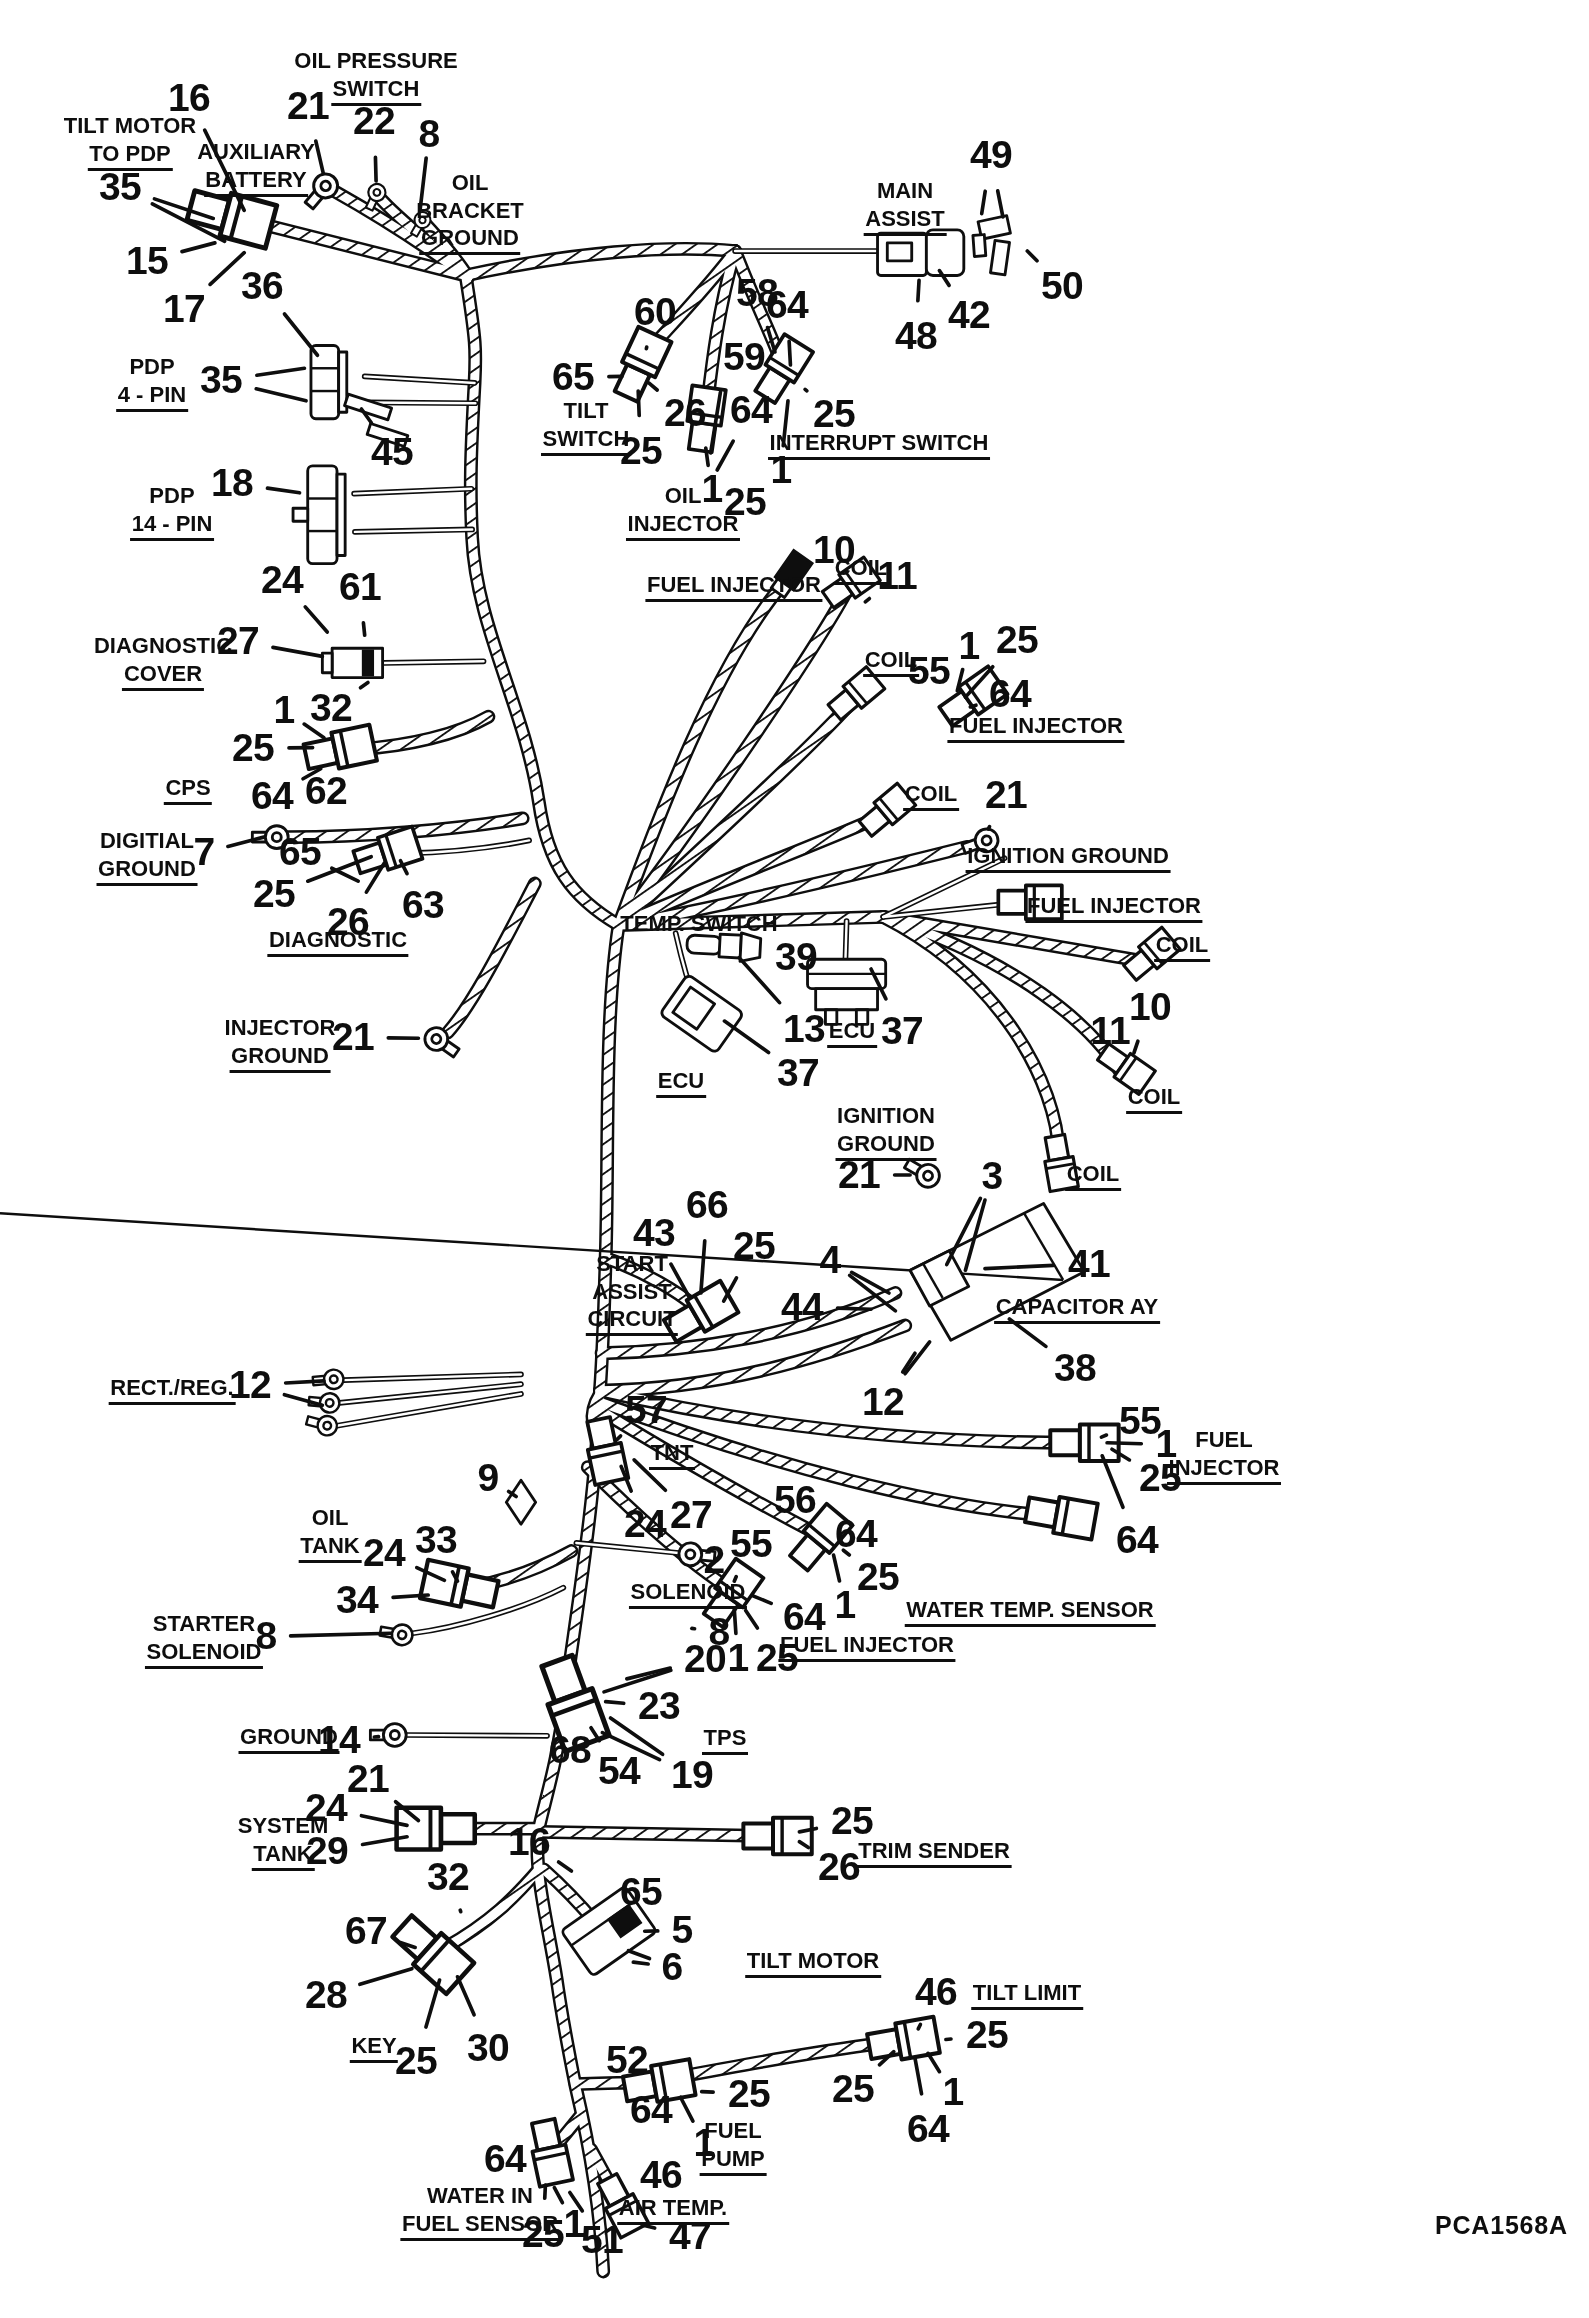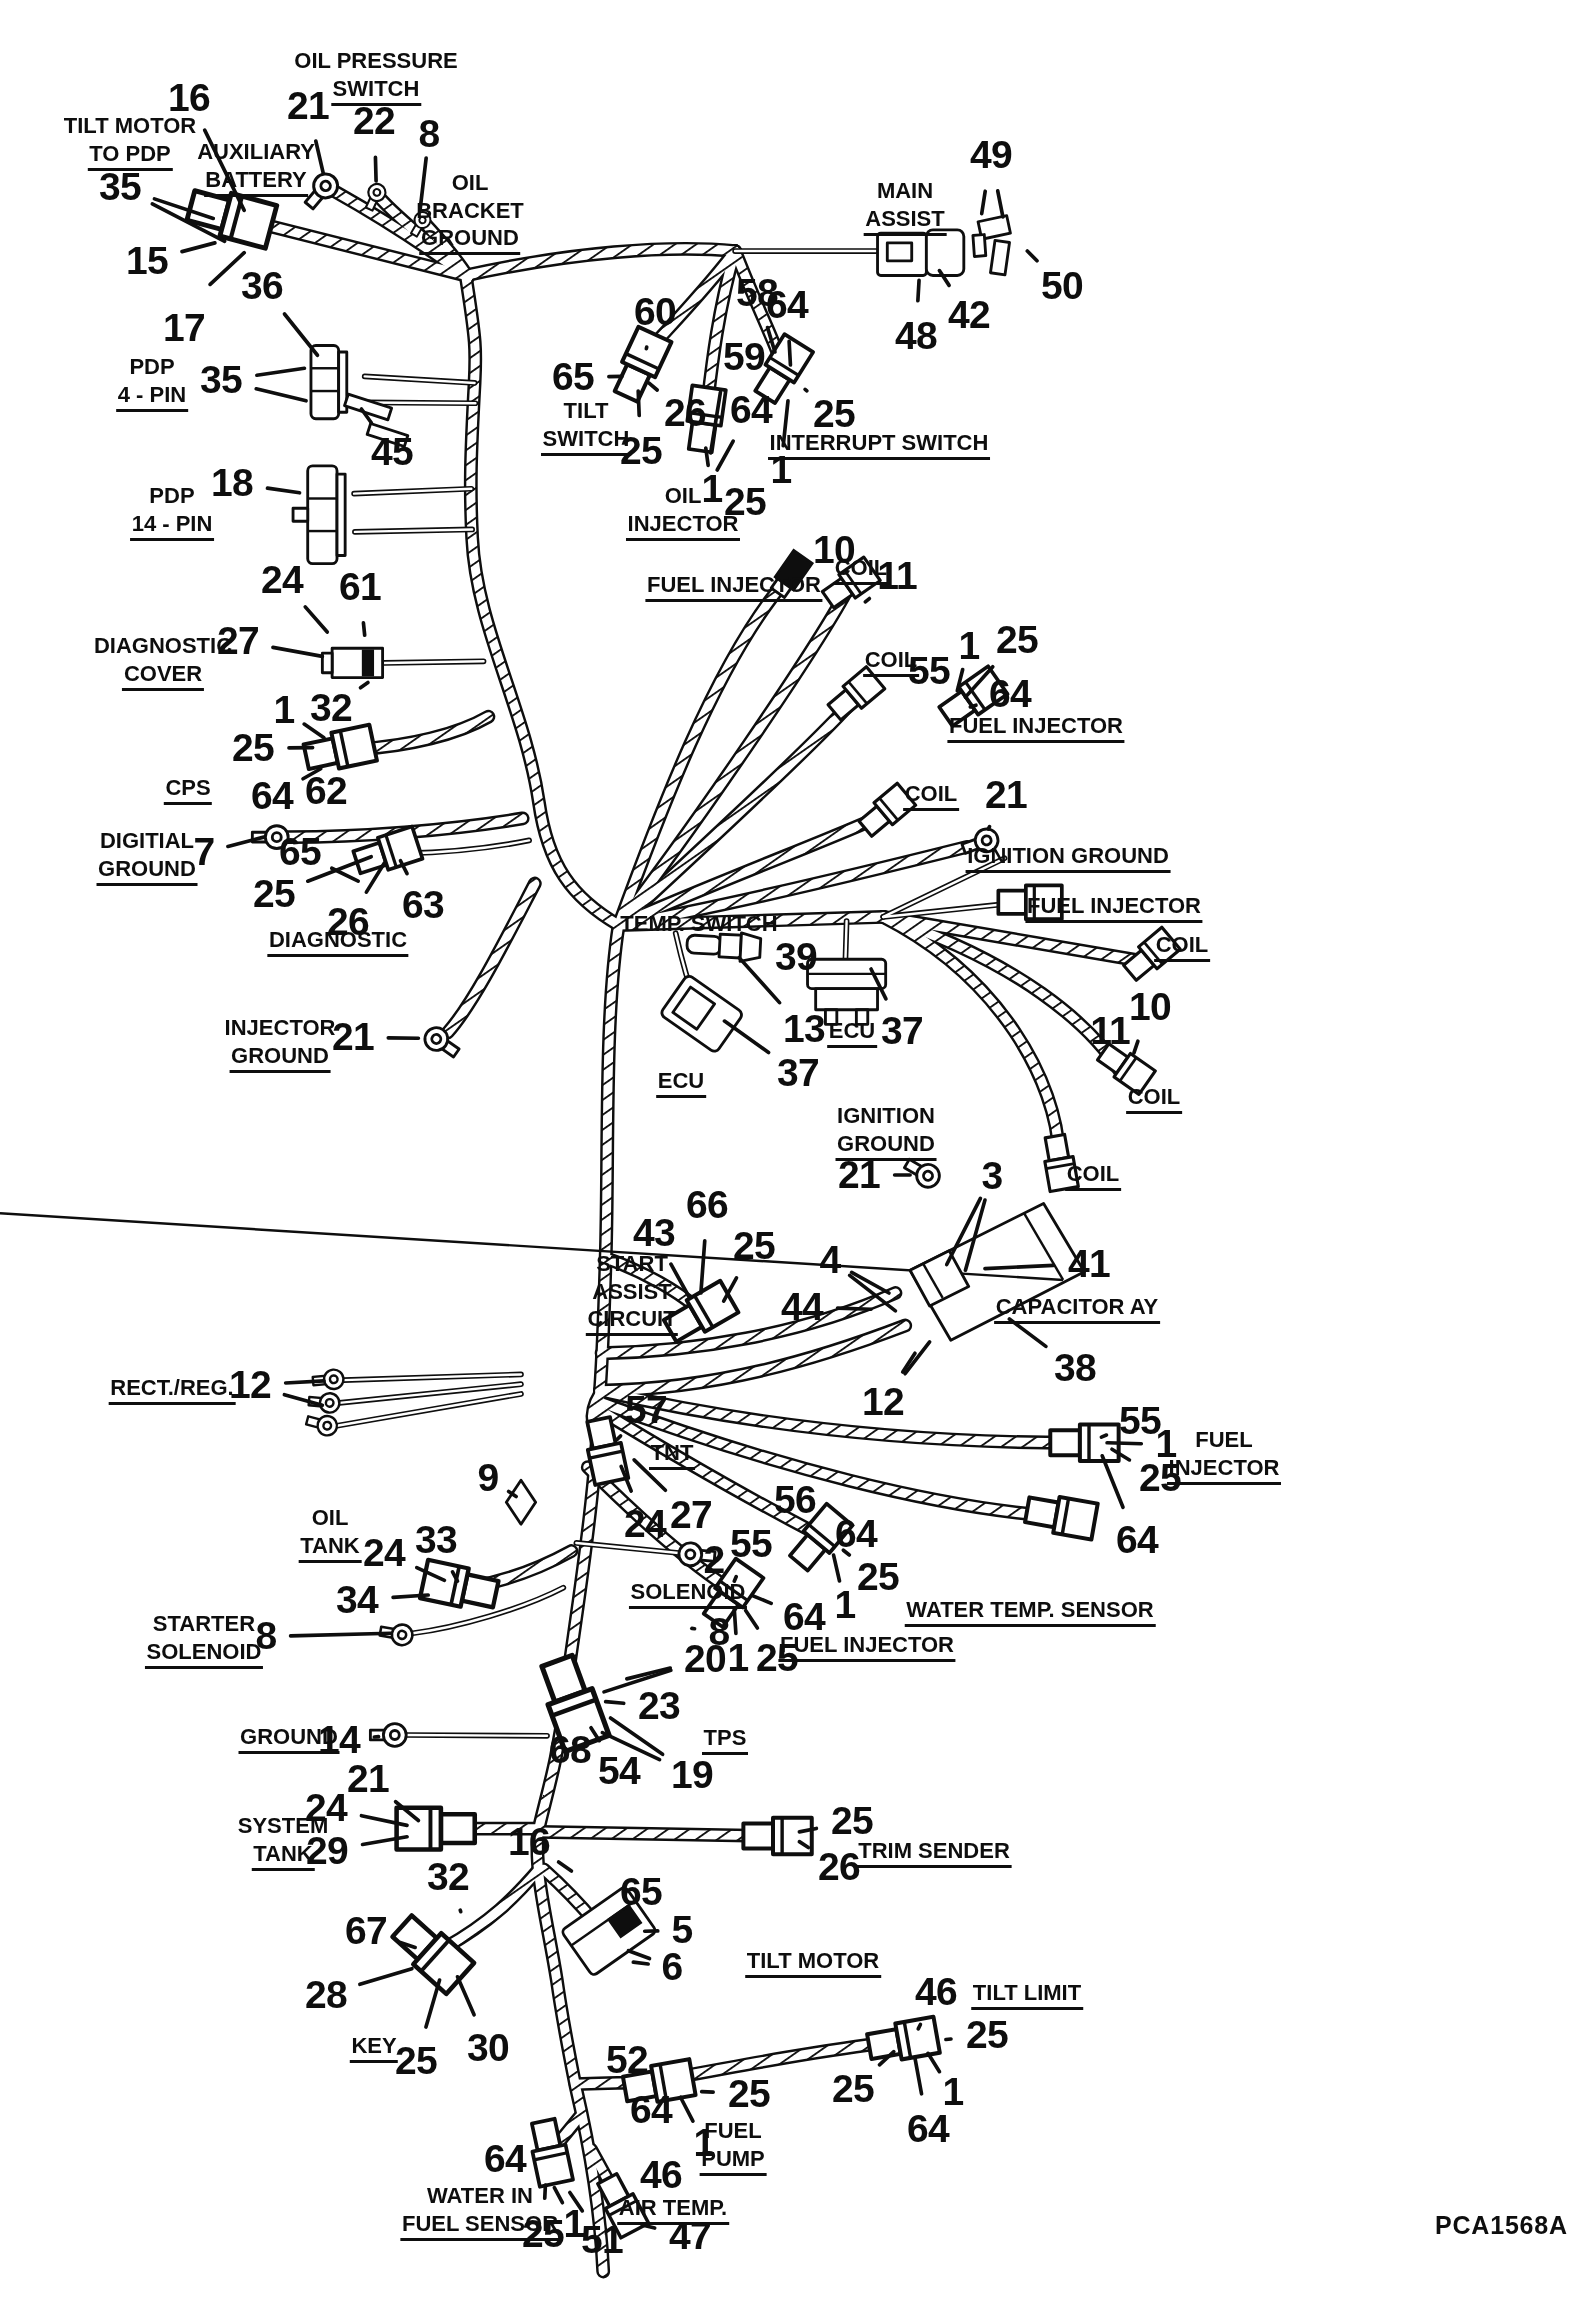--- a/index.html
+++ b/index.html
@@ -466,21 +466,21 @@
         <line x1="690.8823529411765" y1="2705.529411764706" x2="681" y2="2687"></line>
         <line x1="715.3090346298238" y1="2715.58082607899" x2="700" y2="2693"></line>
         <line x1="804.2283828227754" y1="2736.6758165434285" x2="789" y2="2733"></line>
       </g>
   </svg>
 
   <div id="annotations">
       <div class="callout" style="left: 189px; top: 98px;">16</div>
       <div class="callout" style="left: 120px; top: 187px;">35</div>
       <div class="callout" style="left: 147px; top: 261px;">15</div>
-      <div class="callout" style="left: 184px; top: 309px; margin-top: 19px;">17</div>
+      <div class="callout" style="left: 184px; top: 309px;">17</div>
       <div class="callout" style="left: 308px; top: 106px;">21</div>
       <div class="callout" style="left: 374px; top: 121px;">22</div>
       <div class="callout" style="left: 429px; top: 134px;">8</div>
       <div class="callout" style="left: 262px; top: 286px;">36</div>
       <div class="callout" style="left: 221px; top: 380px;">35</div>
       <div class="callout" style="left: 392px; top: 452px;">45</div>
       <div class="callout" style="left: 232px; top: 483px;">18</div>
       <div class="callout" style="left: 282px; top: 580px;">24</div>
       <div class="callout" style="left: 360px; top: 587px;">61</div>
       <div class="callout" style="left: 238px; top: 641px;">27</div>

